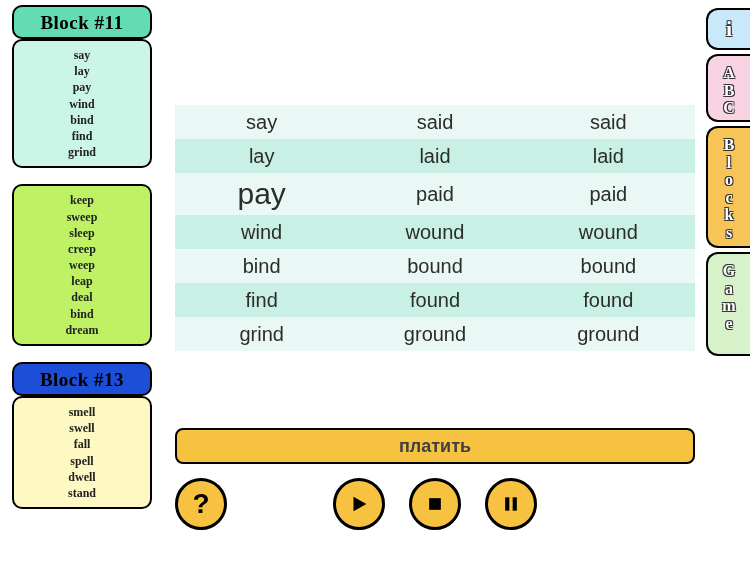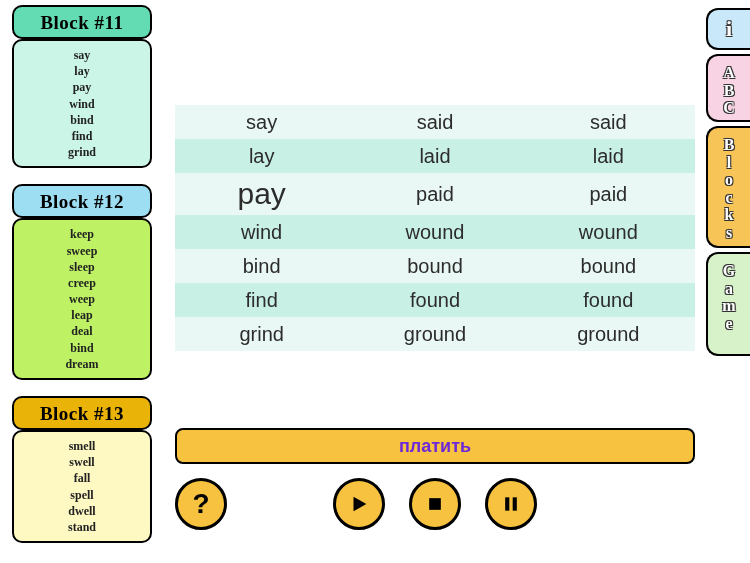--- a/index.html
+++ b/index.html
@@ -37,21 +37,21 @@
     font-family: "Comic Sans MS", "Marker Felt", cursive;
     font-weight: 700;
     font-size: 12px;
     line-height: 1.35;
     color: #222;
   }
   .b11 .block-header { background: #63dcb3; }
   .b11 .block-words  { background: #cbf5e7; }
   .b12 .block-header { background: #9ddef3; }
   .b12 .block-words  { background: #bef264; }
-  .b13 .block-header { background: #eab308; }
+  .b13 .block-header { background: #1d4ed8; }
   .b13 .block-words  { background: #fef9c3; }
   .word-item { display: block; }
 
   
   .verb-table {
     position: absolute;
     left: 175px; top: 105px;
     width: 520px;
     border-collapse: collapse;
   }
@@ -72,21 +72,21 @@
   .translation {
     position: absolute;
     left: 175px; top: 428px;
     width: 520px; height: 36px;
     background: #f7c23f;
     border: 2px solid #000;
     border-radius: 8px;
     display: flex; align-items: center; justify-content: center;
     font-weight: 700;
     font-size: 18px;
-    color: #6d28d9;
+    color: #404040;
   }
 
   
   .controls {
     position: absolute;
     left: 175px; top: 478px;
     width: 520px;
     display: flex; align-items: center;
   }
   .ctrl-btn {
@@ -139,23 +139,20 @@
       <span class="word-item">say</span>
       <span class="word-item">lay</span>
       <span class="word-item">pay</span>
       <span class="word-item">wind</span>
       <span class="word-item">bind</span>
       <span class="word-item">find</span>
       <span class="word-item">grind</span>
     </div>
   </div>
   <div class="b12">
-    <div class="block-header">
-      <span>Block #12</span>
-    </div>
     <div class="block-words">
       <span class="word-item">keep</span>
       <span class="word-item">sweep</span>
       <span class="word-item">sleep</span>
       <span class="word-item">creep</span>
       <span class="word-item">weep</span>
       <span class="word-item">leap</span>
       <span class="word-item">deal</span>
       <span class="word-item">bind</span>
       <span class="word-item">dream</span>

